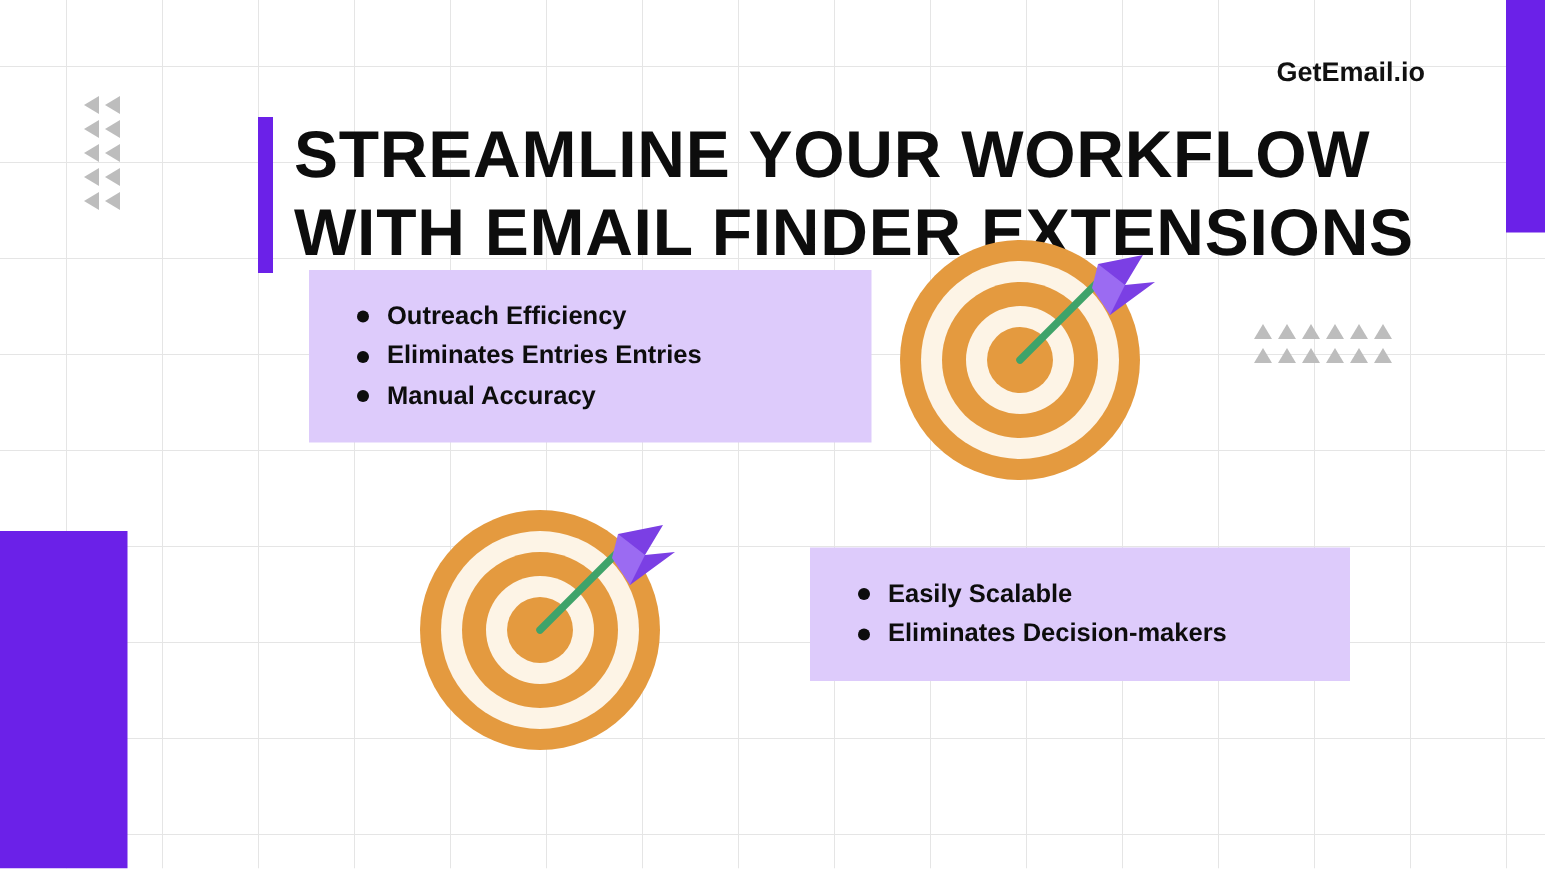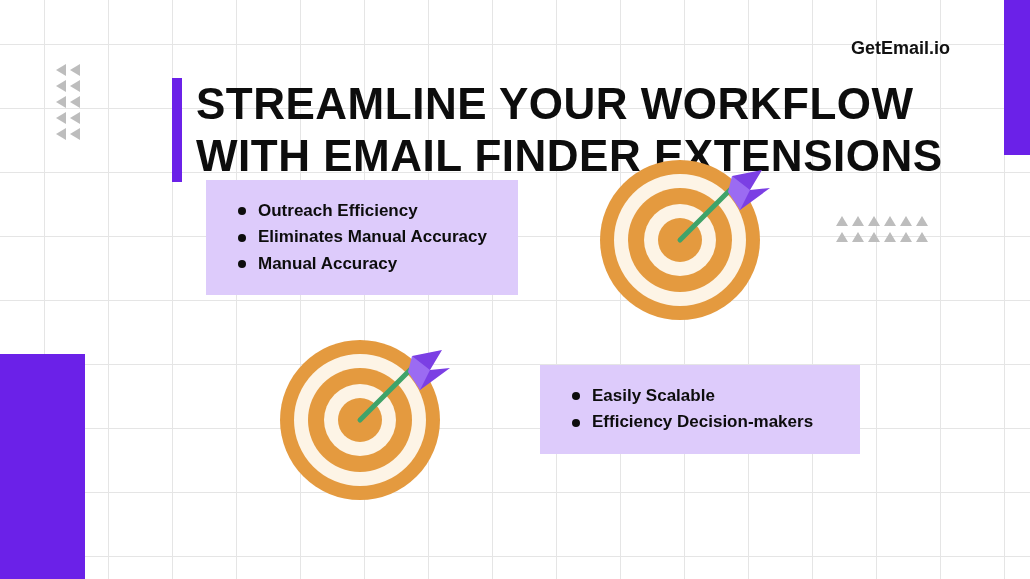--- a/index.html
+++ b/index.html
@@ -72,22 +72,22 @@
     line-height: 1.18;
     letter-spacing: 0.5px;
     color: #0d0d0d;
     text-transform: uppercase;
   }
   .card {
     position: absolute;
     background: #ddcbfb;
     padding: 18px 28px 18px 32px;
   }
-  .card-a { top: 180px; left: 206px; width: 312px; }
-  .card-b { top: 365px; left: 540px; width: 320px; }
+  .card-a { top: 180px; left: 206px; width: 375px; }
+  .card-b { top: 365px; left: 540px; width: 360px; }
   .card ul { list-style: none; }
   .card li {
     font-size: 17px;
     font-weight: 800;
     color: #0d0d0d;
     line-height: 1.55;
     position: relative;
     padding-left: 20px;
   }
   .card li::before {
@@ -172,29 +172,29 @@
   <div class="heading-bar"></div>
   <div class="heading-text">
     <span>STREAMLINE YOUR WORKFLOW</span><br>
     <span>WITH EMAIL FINDER EXTENSIONS</span>
   </div>
 </div>
 
 <div class="card card-a">
   <ul>
     <li>Outreach Efficiency</li>
-    <li>Eliminates Manual Accuracy</li>
+    <li>Eliminates Entries Entries</li>
     <li>Manual Accuracy</li>
   </ul>
 </div>
 
 <div class="card card-b">
   <ul>
     <li>Easily Scalable</li>
-    <li>Efficiency Decision-makers</li>
+    <li>Eliminates Decision-makers</li>
   </ul>
 </div>
 
 <div class="target target-a">
   <div class="ring r1"></div>
   <div class="ring r2"></div>
   <div class="ring r3"></div>
   <div class="ring r4"></div>
   <div class="ring r5"></div>
   <svg class="dart" viewBox="0 0 120 120">

